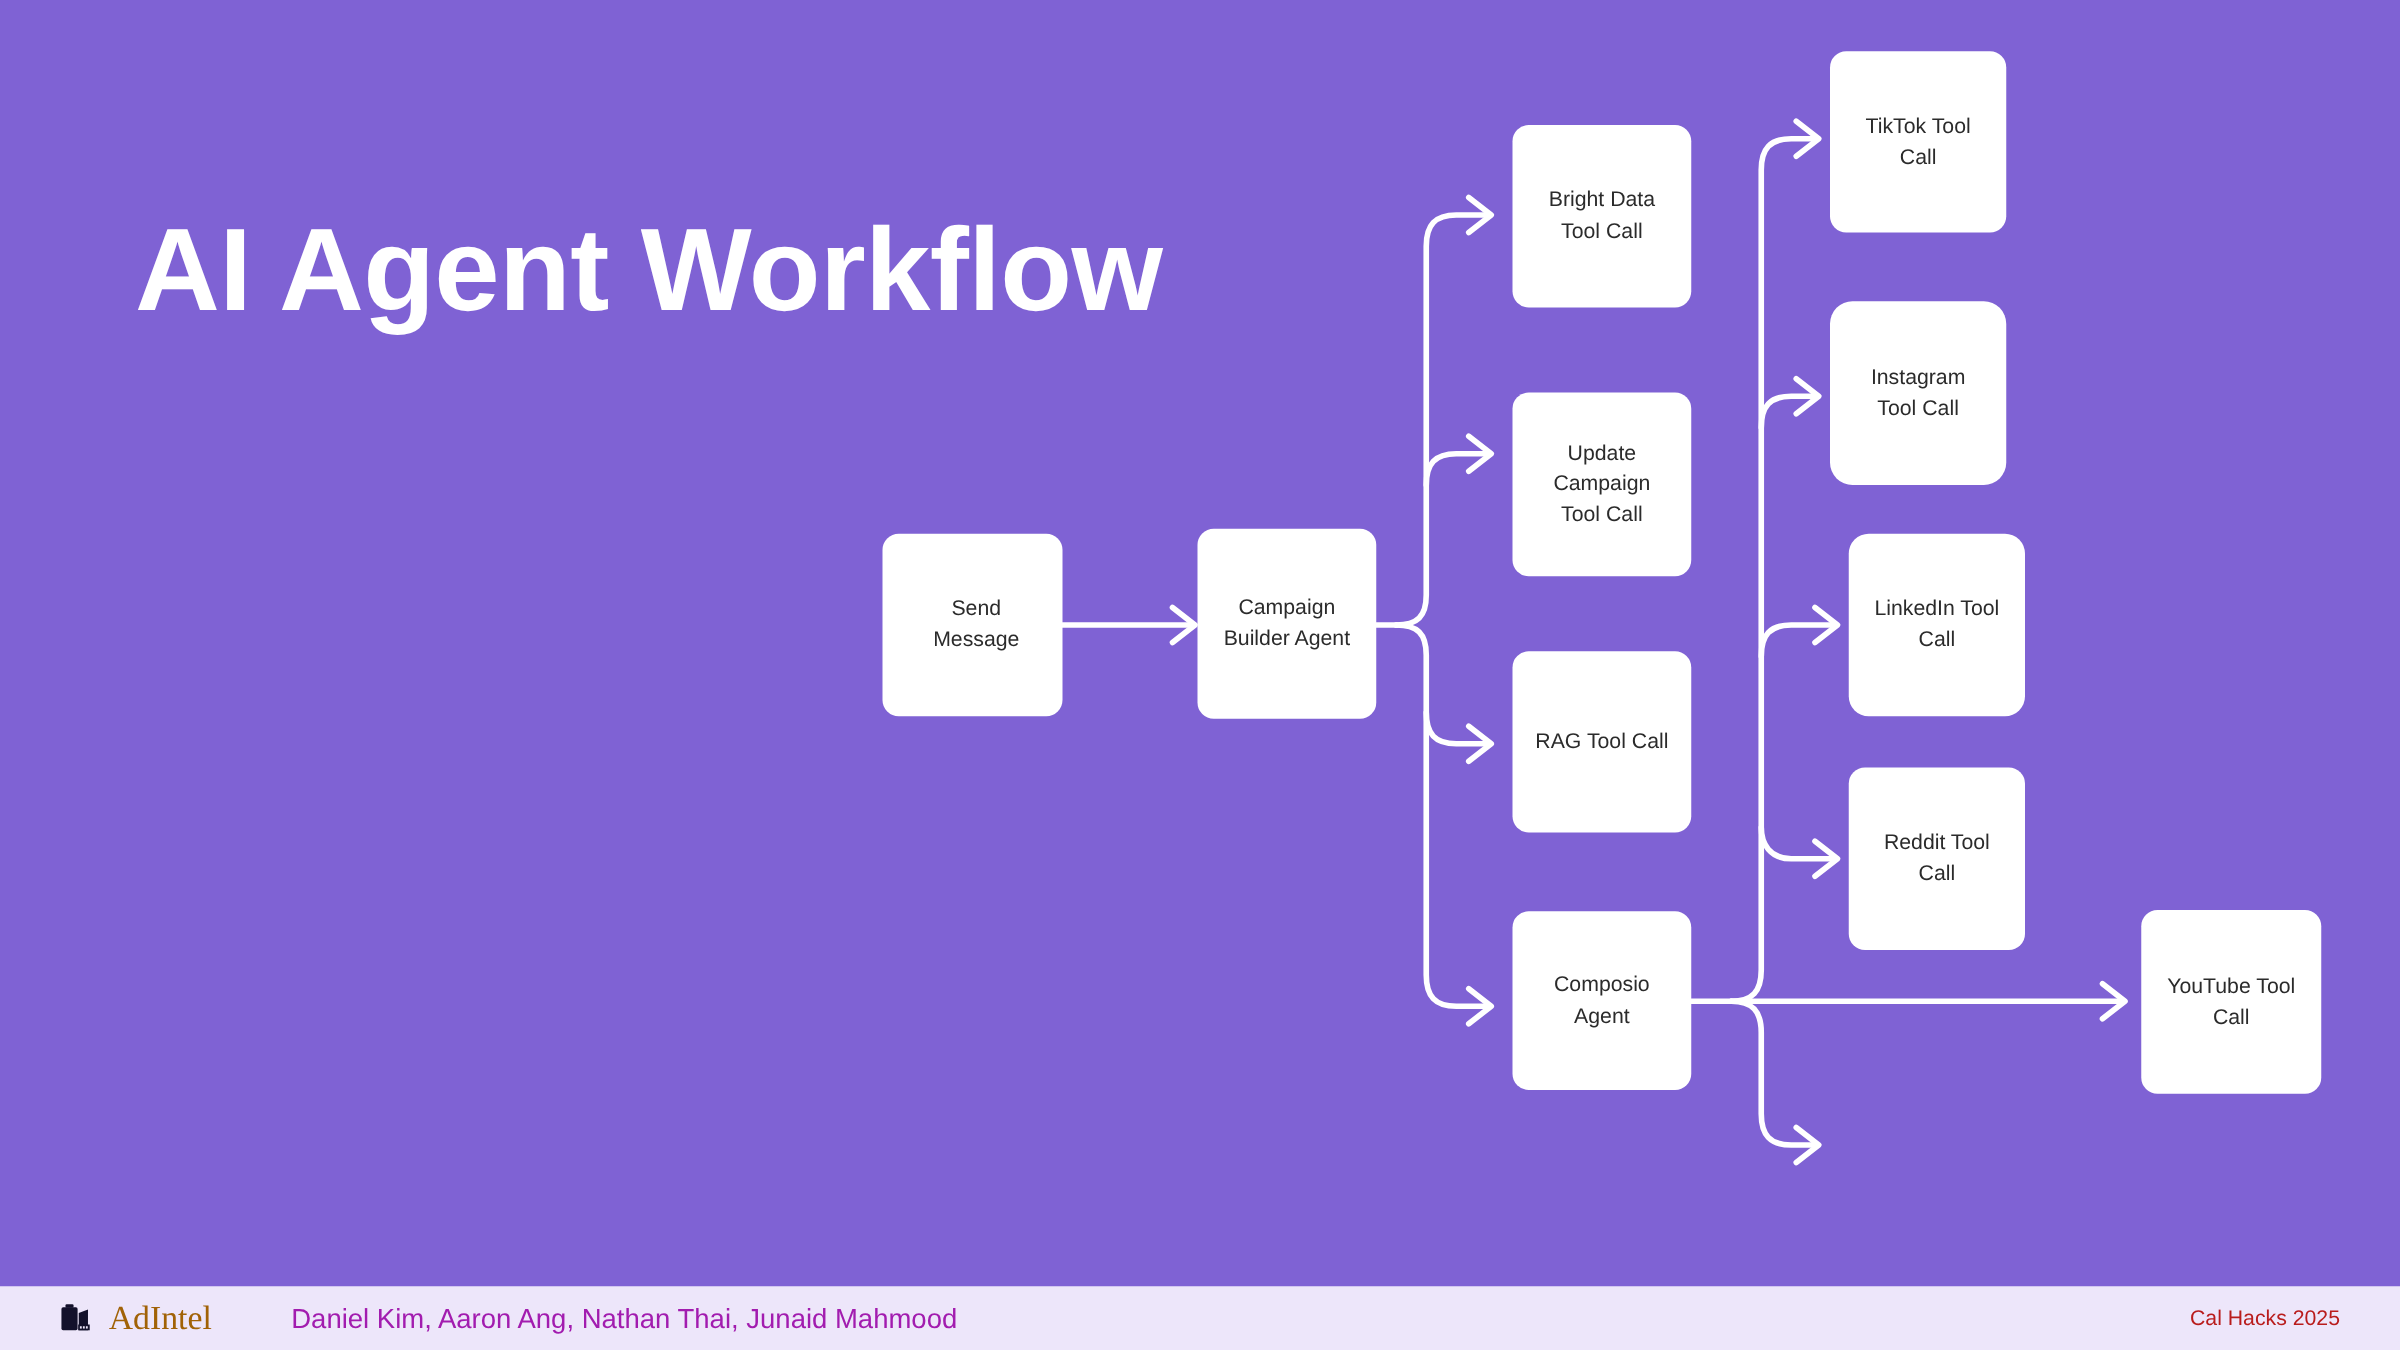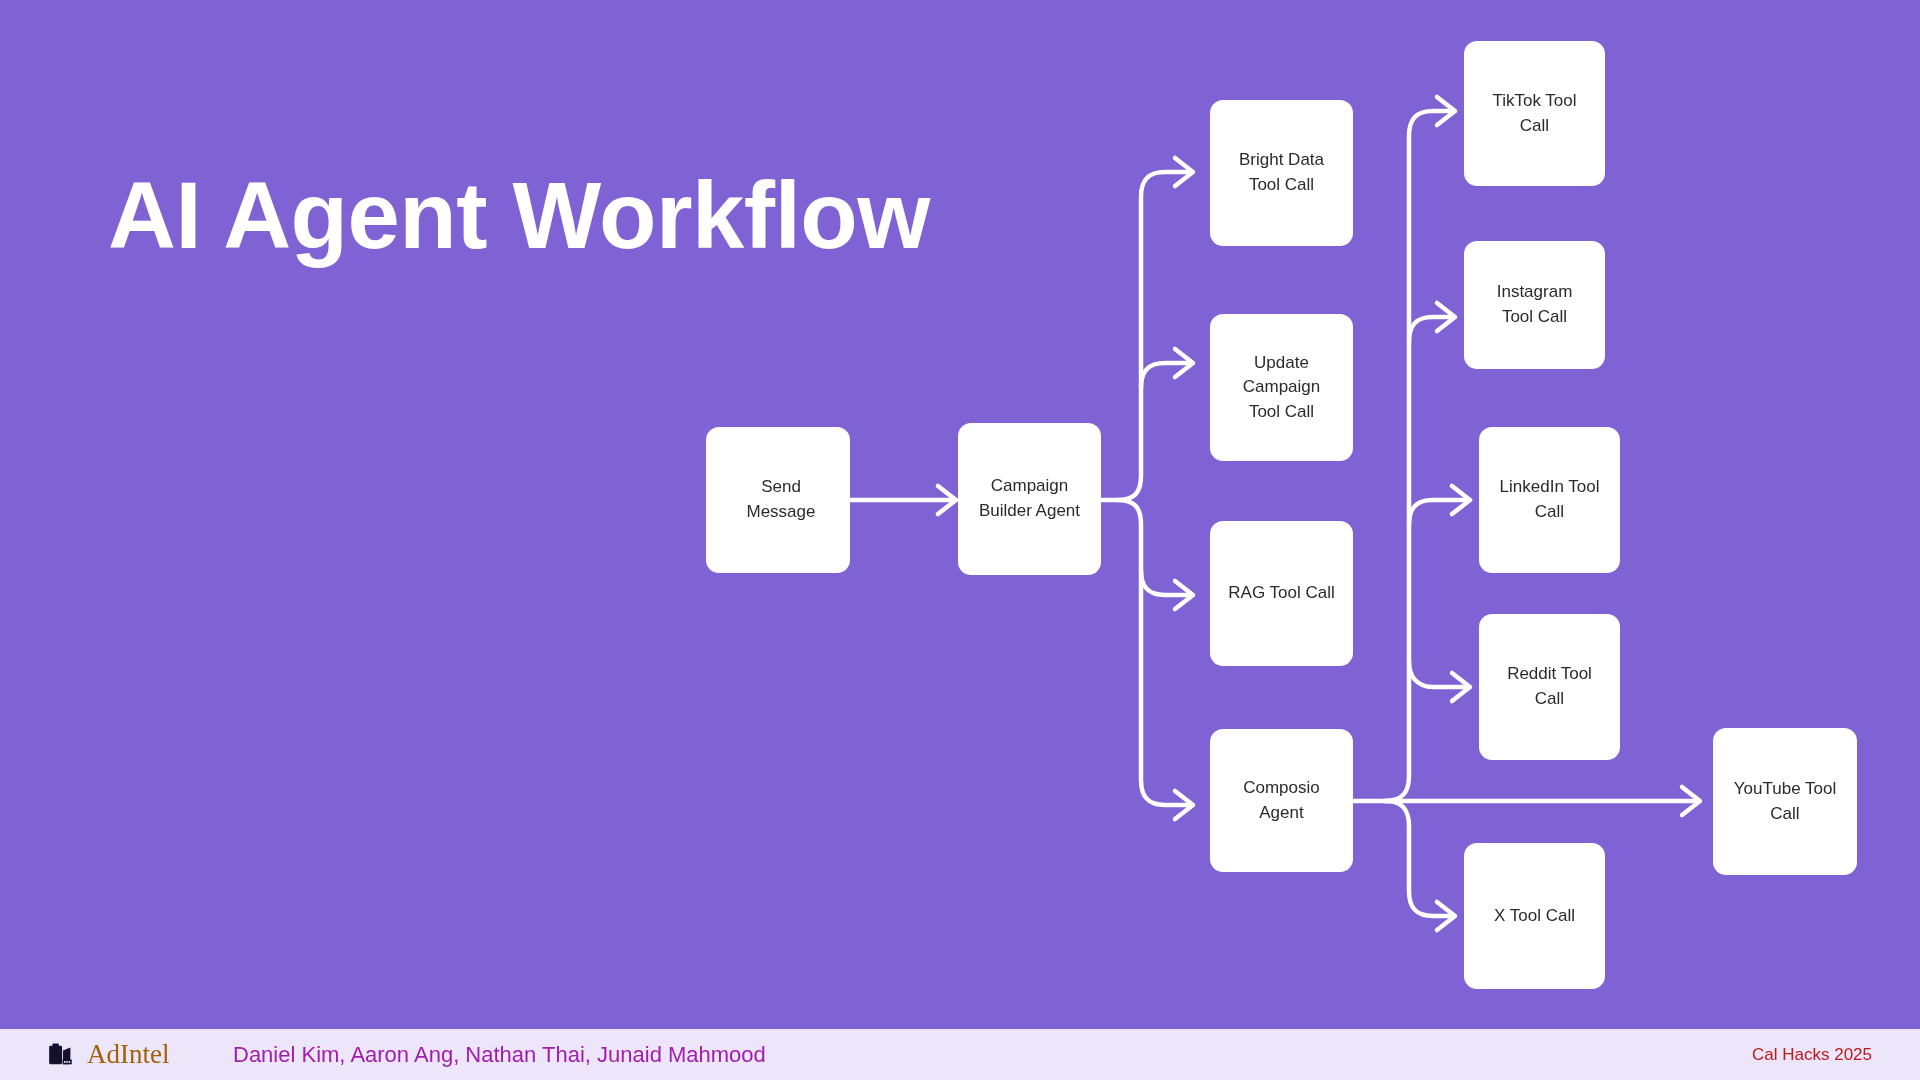--- a/index.html
+++ b/index.html
@@ -218,38 +218,35 @@
 
   <div class="node" style="left:1210px; top:521px; width:143px; height:145px;">
     <span class="node-label">RAG Tool Call</span>
   </div>
 
   <div class="node" style="left:1464px; top:41px; width:141px; height:145px;">
     <span class="node-label">TikTok Tool
 Call</span>
   </div>
 
-  <div class="node" style="left:1464px; top:241px; width:141px; height:128px;">
+  <div class="node" style="left:1464px; top:241px; width:141px; height:147px;border-radius:18px;">
     <span class="node-label">Instagram
 Tool Call</span>
   </div>
 
-  <div class="node" style="left:1479px; top:427px; width:141px; height:146px;">
+  <div class="node" style="left:1479px; top:427px; width:141px; height:146px;border-radius:16px;">
     <span class="node-label">LinkedIn Tool
 Call</span>
   </div>
 
   <div class="node" style="left:1479px; top:614px; width:141px; height:146px;">
     <span class="node-label">Reddit Tool
 Call</span>
   </div>
 
-  <div class="node" style="left:1464px; top:843px; width:141px; height:146px;">
-    <span class="node-label">X Tool Call</span>
-  </div>
 
   <div class="node" style="left:1713px; top:728px; width:144px; height:147px;">
     <span class="node-label">YouTube Tool
 Call</span>
   </div>
 
   <div id="footer">
 
     <div id="footer-logo-group">
       <svg id="logo-mark" viewBox="0 0 32 26" aria-hidden="true">

